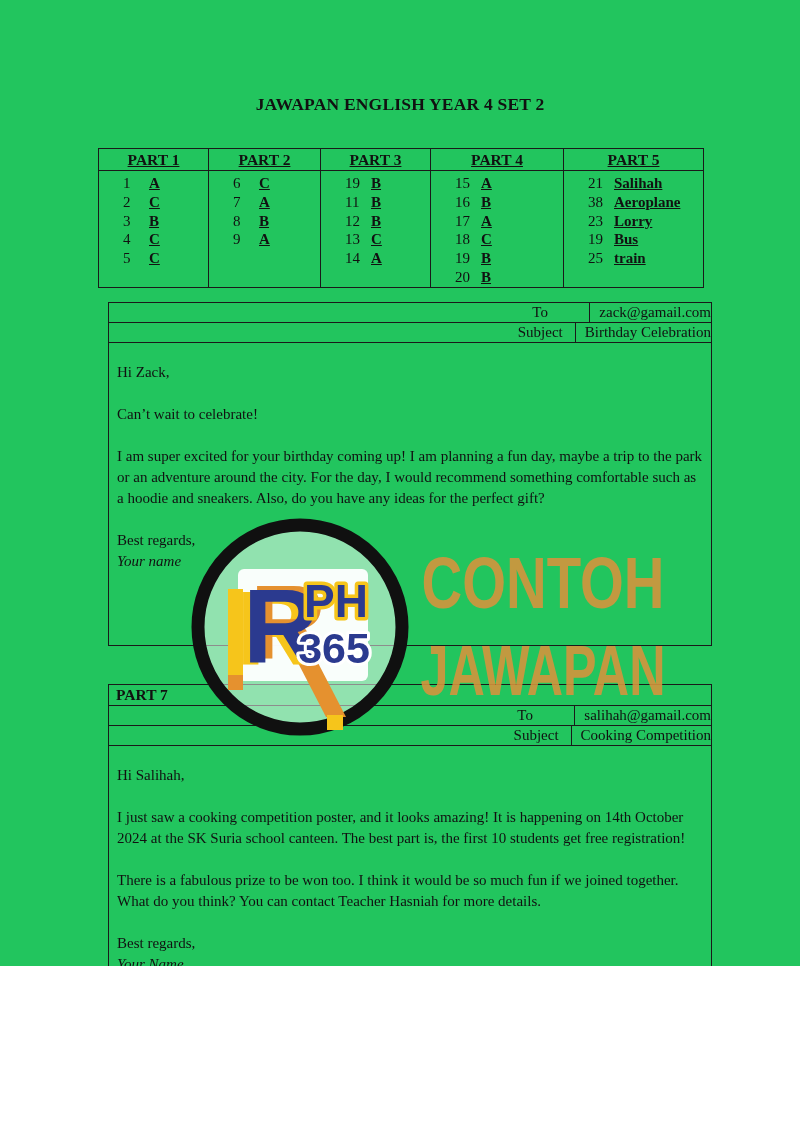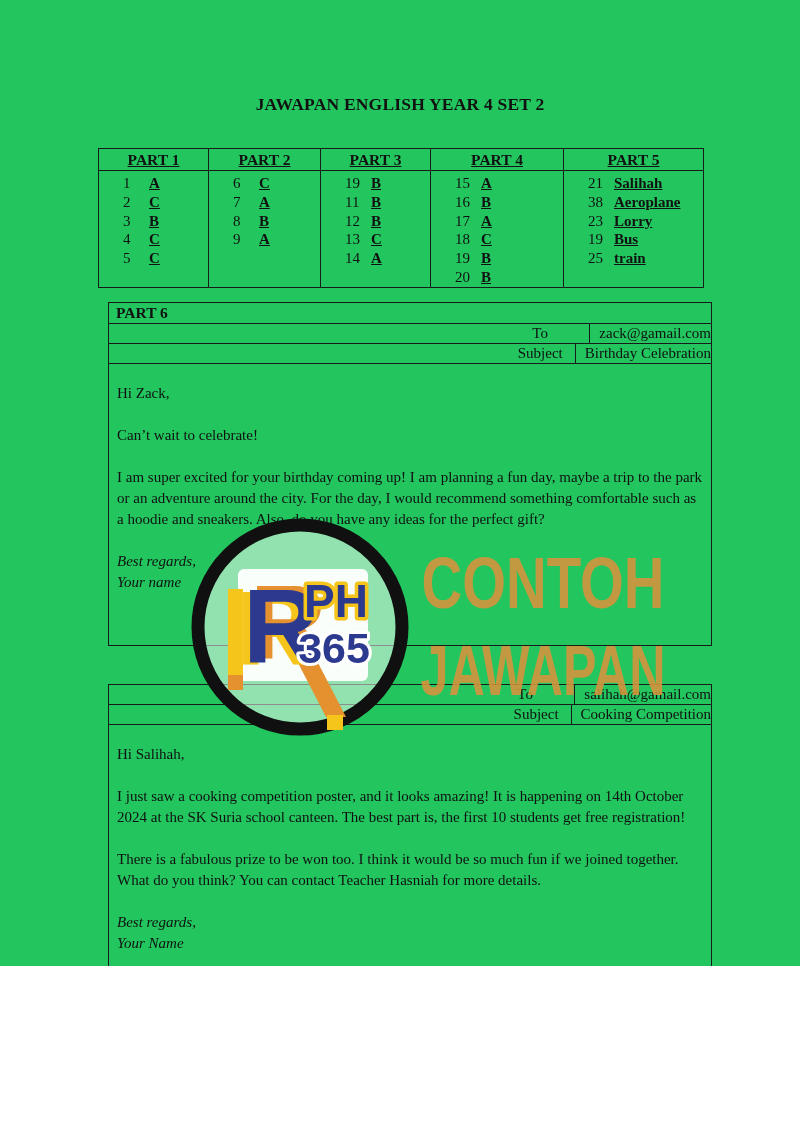--- a/index.html
+++ b/index.html
@@ -61,21 +61,21 @@
     border-right:1.4px solid #1a1a1a;
     padding-left:7px;
   }
   .meta-value{padding-left:9px;}
   .part-body{
     padding:19px 8px 0 8px;
     font-size:15px;line-height:21px;
     overflow:hidden;
   }
   .part-body p{margin:0 0 21px 0;}
-  .part-body p.closing{margin-bottom:0;font-style:italic;}
+  .part-body p.closing{margin-bottom:0;}
   .part-body p.signature{margin-bottom:0;font-style:italic;}
   #part6{top:302px;height:344px;}
   #part7{top:684px;height:346px;}
   
   .wm-logo{
     position:absolute;left:186px;top:513px;
     width:228px;height:228px;z-index:5;pointer-events:none;
   }
   .wm-stamp{
     position:absolute;left:415px;top:548px;
@@ -142,39 +142,39 @@
             <div class="ans-line"><span class="ans-no">38</span><span class="ans-val">Aeroplane</span></div>
             <div class="ans-line"><span class="ans-no">23</span><span class="ans-val">Lorry</span></div>
             <div class="ans-line"><span class="ans-no">19</span><span class="ans-val">Bus</span></div>
             <div class="ans-line"><span class="ans-no">25</span><span class="ans-val">train</span></div>
           </td>
         </tr>
       </tbody>
   </table>
 
   <section class="part-box" id="part6">
-    <div class="part-heading">PART 6</div>
     <div class="meta-row">
       <div class="meta-label">To</div>
       <div class="meta-value">zack@gamail.com</div>
     </div>
     <div class="meta-row">
       <div class="meta-label">Subject</div>
       <div class="meta-value">Birthday Celebration</div>
     </div>
     <div class="part-body">
       <p>Hi Zack,</p>
       <p>Can’t wait to celebrate!</p>
       <p>I am super excited for your birthday coming up! I am planning a fun day, maybe a trip to the park or an adventure around the city. For the day, I would recommend something comfortable such as a hoodie and sneakers. Also, do you have any ideas for the perfect gift?</p>
       <p class="closing">Best regards,</p>
       <p class="signature">Your name</p>
     </div>
   </section>
 
   <section class="part-box" id="part7">
+    <div class="part-heading">PART 7</div>
     <div class="meta-row">
       <div class="meta-label">To</div>
       <div class="meta-value">salihah@gamail.com</div>
     </div>
     <div class="meta-row">
       <div class="meta-label">Subject</div>
       <div class="meta-value">Cooking Competition</div>
     </div>
     <div class="part-body">
       <p>Hi Salihah,</p>

